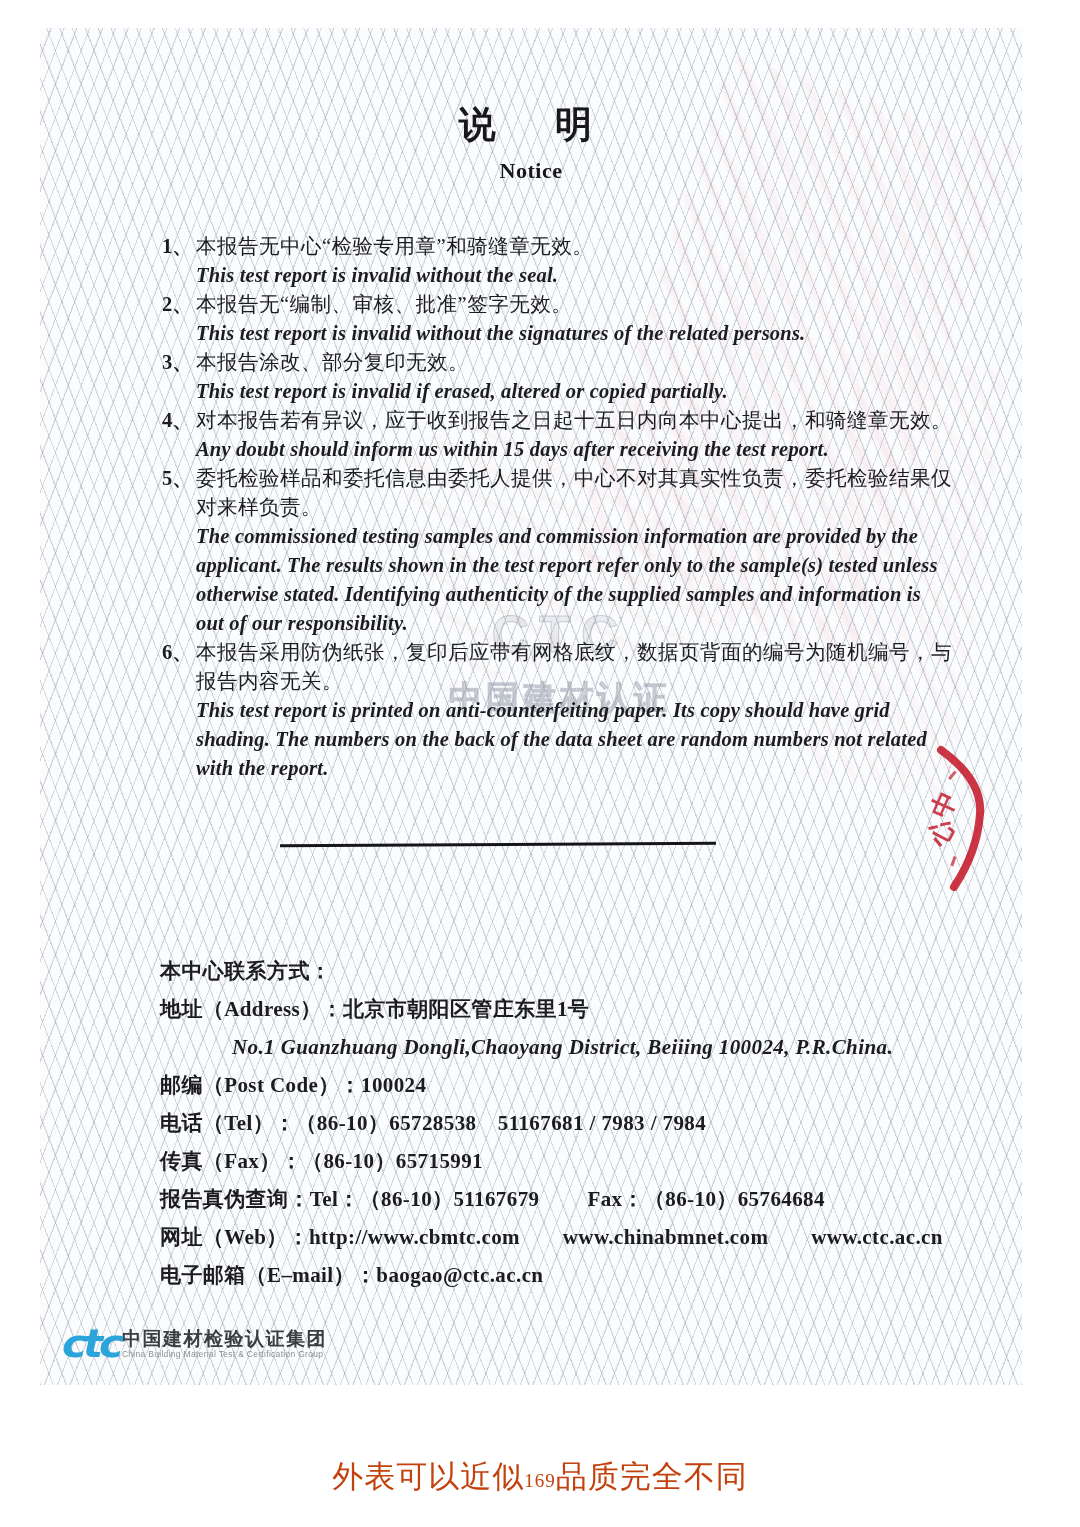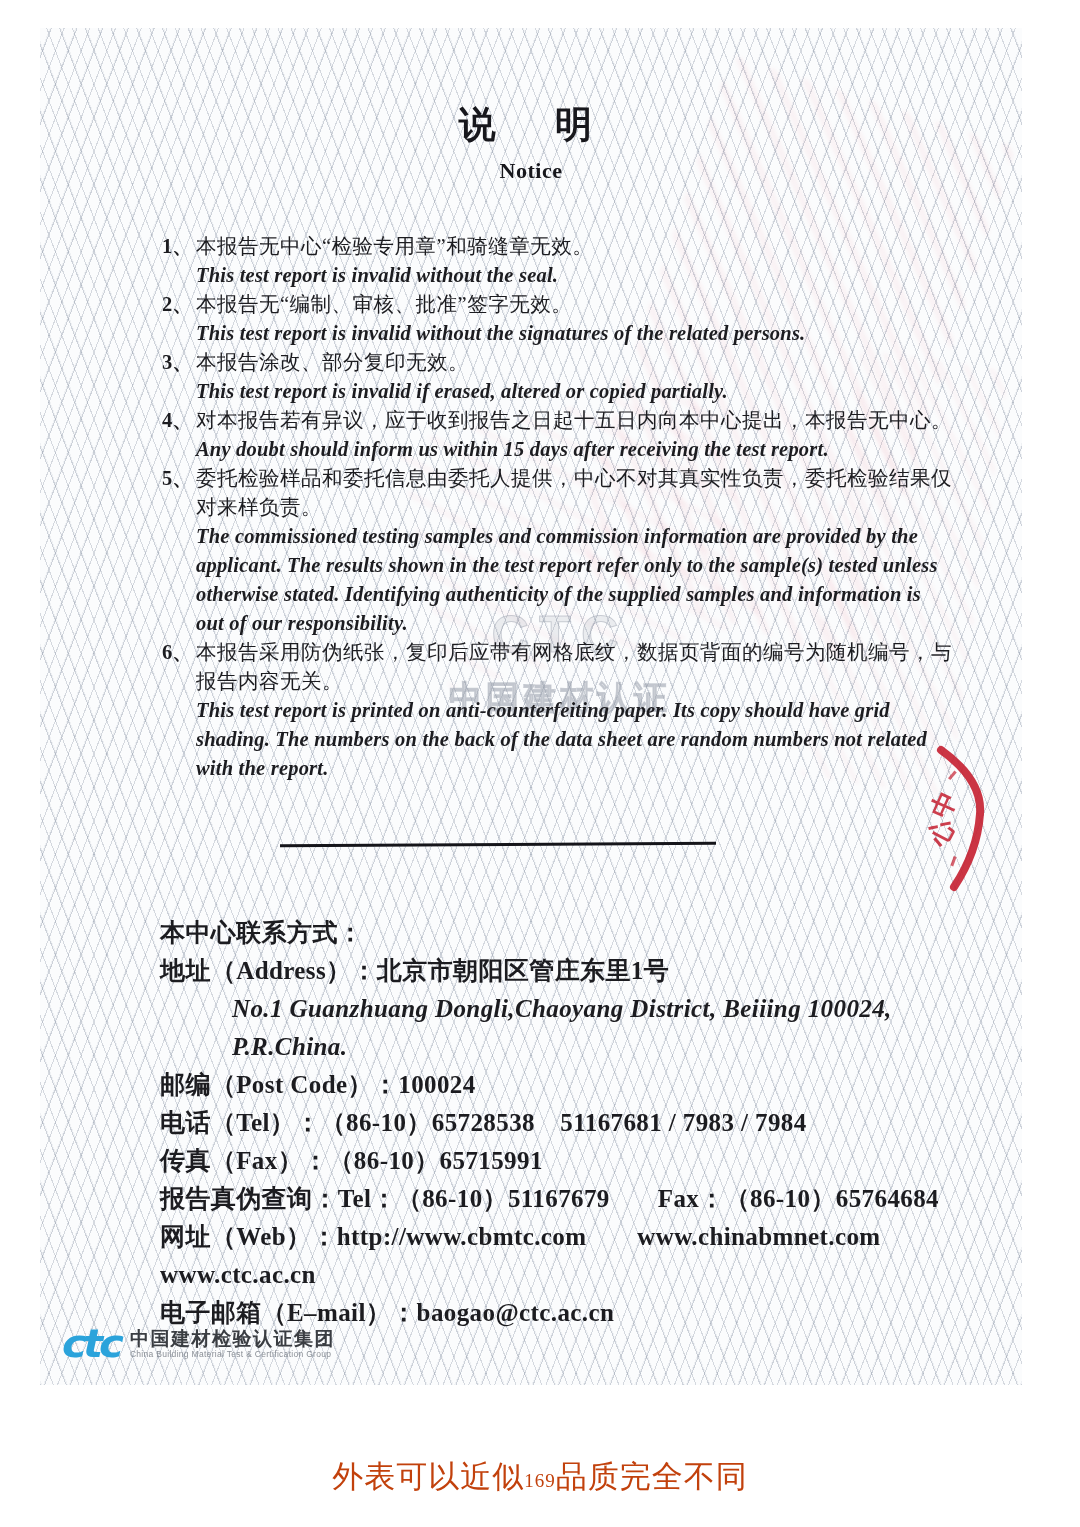--- a/index.html
+++ b/index.html
@@ -50,33 +50,33 @@
     color:rgba(148,155,168,.16);-webkit-text-stroke:1px rgba(148,155,168,.45);
     line-height:52px;
   }
   .wm-cn{
     font-size:33px;font-weight:bold;letter-spacing:4px;line-height:40px;margin-top:18px;
     color:rgba(148,155,168,.18);-webkit-text-stroke:1px rgba(148,155,168,.45);
   }
   
   .divider{position:absolute;left:240px;top:815px;width:436px;height:3px;background:#15151a;transform:rotate(-.35deg);}
   
-  .contact{position:absolute;left:120px;top:886px;width:820px;font-size:25px;font-weight:bold;line-height:38px;letter-spacing:.4px;}
+  .contact{position:absolute;left:120px;top:924px;width:820px;font-size:21px;font-weight:bold;line-height:38px;letter-spacing:.4px;}
   .contact .indent{padding-left:72px;font-style:italic;}
   .contact .fax-part{margin-left:48px;}
   
   .stamp{position:absolute;left:880px;top:712px;width:86px;height:160px;}
   
   .logo{position:absolute;left:22px;top:1296px;display:flex;align-items:center;}
   .logo-mark{
     font-family:"DejaVu Sans","Liberation Sans",sans-serif;
     font-size:42px;font-weight:bold;font-style:italic;letter-spacing:-4px;
     line-height:40px;transform:scaleY(.92);
   }
-  .logo-text{margin-left:10px;}
+  .logo-text{margin-left:2px;}
   .logo-cn{font-family:"Liberation Sans","DejaVu Sans",sans-serif;font-size:19px;font-weight:bold;letter-spacing:1.5px;color:#3a3d42;line-height:21px;}
   .logo-en{font-family:"Liberation Sans","DejaVu Sans",sans-serif;font-size:8.5px;color:#8a8f96;letter-spacing:.3px;line-height:11px;}
   
   .caption{position:absolute;left:0;top:1456px;width:100%;text-align:center;font-size:31px;color:#c2410c;letter-spacing:1px;}
   .caption .small{font-size:19px;}
 </style>
 </head>
 <body>
 
 <div class="page">
@@ -105,21 +105,21 @@
         <div class="cn">本报告无“编制、审核、批准”签字无效。</div>
         <div class="en">This test report is invalid without the signatures of the related persons.</div>
       </div>
       <div class="item">
         <span class="num">3、</span>
         <div class="cn">本报告涂改、部分复印无效。</div>
         <div class="en">This test report is invalid if erased, altered or copied partially.</div>
       </div>
       <div class="item">
         <span class="num">4、</span>
-        <div class="cn">对本报告若有异议，应于收到报告之日起十五日内向本中心提出，本报告无中心。</div>
+        <div class="cn">对本报告若有异议，应于收到报告之日起十五日内向本中心提出，和骑缝章无效。</div>
         <div class="en">Any doubt should inform us within 15 days after receiving the test report.</div>
       </div>
       <div class="item">
         <span class="num">5、</span>
         <div class="cn">委托检验样品和委托信息由委托人提供，中心不对其真实性负责，委托检验结果仅对来样负责。</div>
         <div class="en">The commissioned testing samples and commission information are provided by the applicant. The results shown in the test report refer only to the sample(s) tested unless otherwise stated. Identifying authenticity of the supplied samples and information is out of our responsibility.</div>
       </div>
       <div class="item">
         <span class="num">6、</span>
         <div class="cn">本报告采用防伪纸张，复印后应带有网格底纹，数据页背面的编号为随机编号，与报告内容无关。</div>

